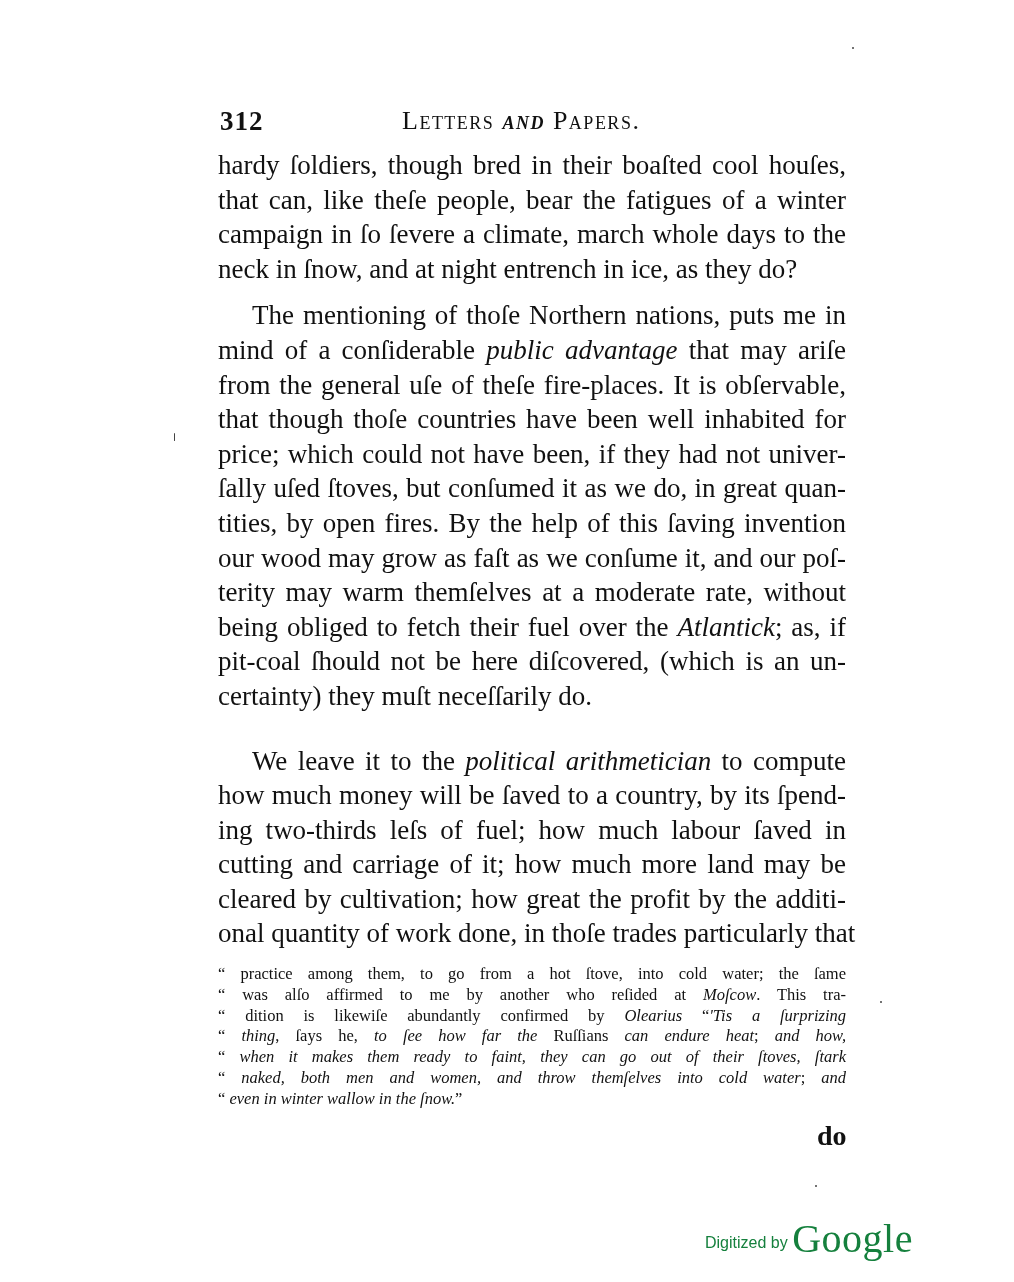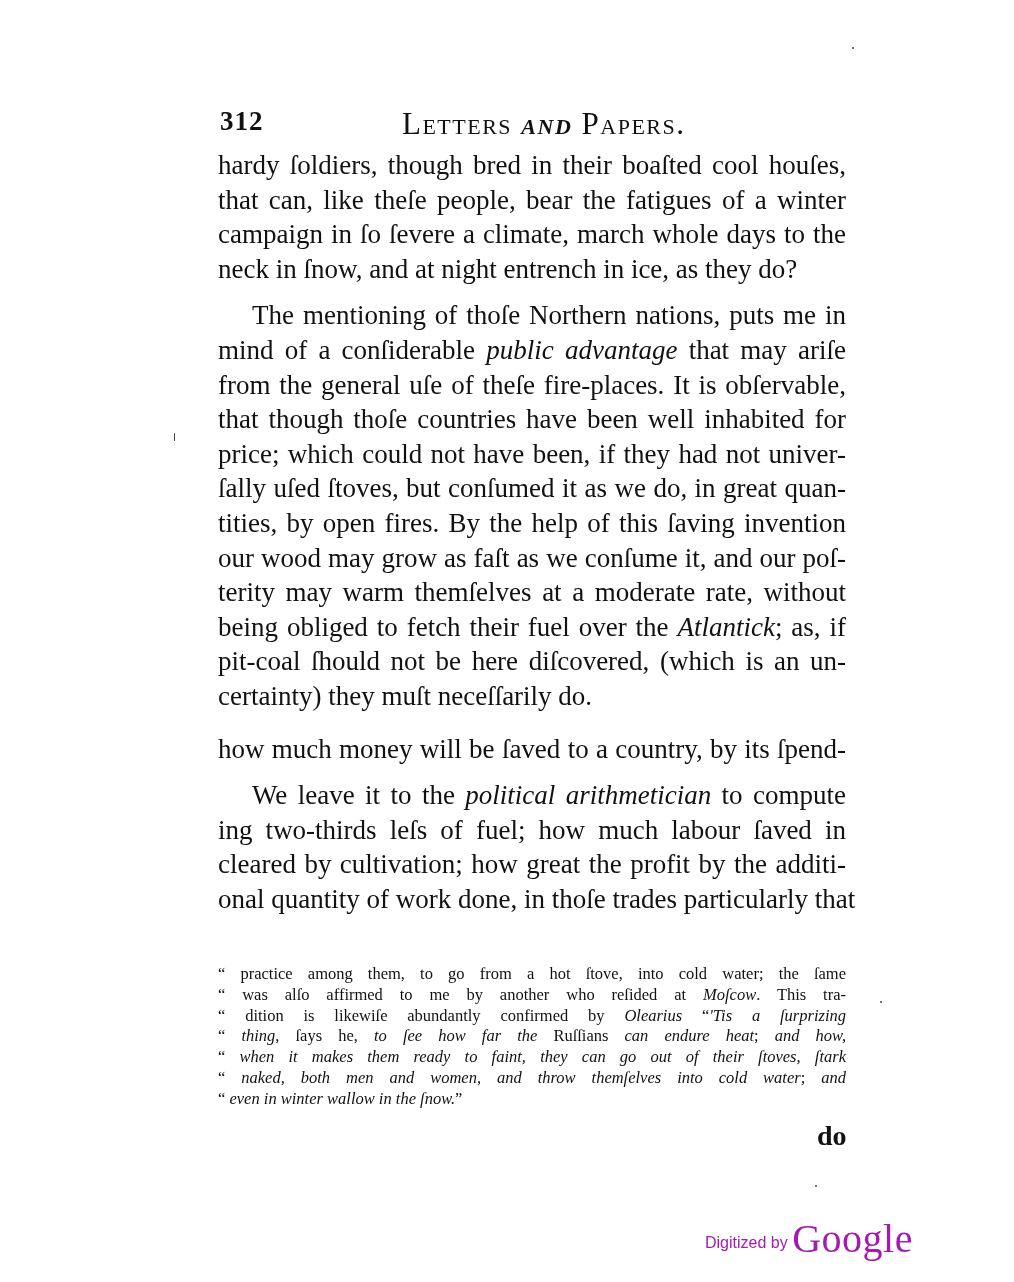--- a/index.html
+++ b/index.html
@@ -1,32 +1,32 @@
 <!DOCTYPE html>
 <html><head>
   <meta charset="utf-8">
   <style>
     html, body { margin: 0; padding: 0; background: #ffffff; }
     body { width: 1014px; height: 1282px; position: relative; overflow: hidden; }
     .page { position: absolute; left: 0; top: 0; width: 1014px; height: 1282px; background: #fff; }
     .serif { font-family: "Liberation Serif", "DejaVu Serif", serif; color: #111; }
     .header { position: absolute; top: 106px; left: 220px; width: 640px; height: 36px; text-align: center; }
     .pagenum { position: absolute; left: 0; top: 0; font-size: 27px; font-weight: bold; letter-spacing: 1px; }
-    .running-title { position: absolute; left: 182px; top: 0; font-size: 31px; letter-spacing: 1.5px; font-variant: small-caps; }
+    .running-title { position: absolute; left: 182px; top: 0; font-size: 26px; letter-spacing: 1.5px; font-variant: small-caps; }
     .running-title i { font-weight: bold; }
     .body-text { position: absolute; left: 218px; top: 148px; width: 628px; }
     .line { font-size: 27px; line-height: 34.6px; white-space: nowrap; text-align: justify; text-align-last: justify; height: 34.6px; overflow: visible; }
     .line.last { text-align-last: left; }
     .line.indent { padding-left: 34px; margin-top: 12px; }
     .gap { height: 18px; }
     .footnotes { position: absolute; left: 218px; top: 964px; width: 628px; }
     .fn-line { font-size: 16.5px; line-height: 20.8px; white-space: nowrap; text-align: justify; text-align-last: justify; height: 20.8px; }
     .fn-line.last { text-align-last: left; }
     .catchword { position: absolute; left: 817px; top: 1120px; font-size: 28px; font-weight: bold; }
-    .google { position: absolute; left: 705px; top: 1215px; color: #a21caf; font-family: "Liberation Sans", "DejaVu Sans", sans-serif; }
+    .google { position: absolute; left: 705px; top: 1215px; color: #15803d; font-family: "Liberation Sans", "DejaVu Sans", sans-serif; }
     .google .small { font-size: 16px; position: relative; top: -4px; }
     .google .big { font-family: "Liberation Serif", "DejaVu Serif", serif; font-size: 40px; letter-spacing: 0.5px; }
     .speck { position: absolute; width: 2px; height: 2px; background: #444; border-radius: 1px; }
   </style>
 </head>
 <body>
 
 <div class="page">
   <div class="header serif">
     <span class="pagenum">312</span>
@@ -44,23 +44,24 @@
       <div class="line"><span>that though thoſe countries have been well inhabited for</span></div>
       <div class="line"><span>price; which could not have been, if they had not univer-</span></div>
       <div class="line"><span>ſally uſed ſtoves, but conſumed it as we do, in great quan-</span></div>
       <div class="line"><span>tities, by open fires.  By the help of this ſaving invention</span></div>
       <div class="line"><span>our wood may grow as faſt as we conſume it, and our poſ-</span></div>
       <div class="line"><span>terity may warm themſelves at a moderate rate, without</span></div>
       <div class="line"><span>being obliged to fetch their fuel over the </span><i>Atlantick</i><span>; as, if</span></div>
       <div class="line"><span>pit-coal ſhould not be here diſcovered, (which is an un-</span></div>
       <div class="line last"><span>certainty) they muſt neceſſarily do.</span></div>
       <div class="gap"></div>
+      <div class="line indent"><span>We leave it to the </span><i>political arithmetician</i><span> to compute</span></div>
       <div class="line"><span>how much money will be ſaved to a country, by its ſpend-</span></div>
-      <div class="line indent"><span>We leave it to the </span><i>political arithmetician</i><span> to compute</span></div>
       <div class="line"><span>ing two-thirds leſs of fuel; how much labour ſaved in</span></div>
+      <div class="line"><span>cutting and carriage of it; how much more land may be</span></div>
       <div class="line"><span>cleared by cultivation; how great the profit by the additi-</span></div>
       <div class="line"><span>onal quantity of work done, in thoſe trades particularly that</span></div>
     </div>
 
   <div class="footnotes serif" id="footnotes">
       <div class="fn-line"><span>“ practice among them, to go from a hot ſtove, into cold water; the ſame</span></div>
       <div class="fn-line"><span>“ was alſo affirmed to me by another who reſided at </span><i>Moſcow</i><span>.  This tra-</span></div>
       <div class="fn-line"><span>“ dition is likewiſe abundantly confirmed by </span><i>Olearius</i><span>  “</span><i>'Tis a ſurprizing</i></div>
       <div class="fn-line"><span>“ </span><i>thing</i><span>, ſays he, </span><i>to ſee how far the</i><span> Ruſſians </span><i>can endure heat</i><span>; </span><i>and how,</i></div>
       <div class="fn-line"><span>“ </span><i>when it makes them ready to faint, they can go out of their ſtoves, ſtark</i></div>

